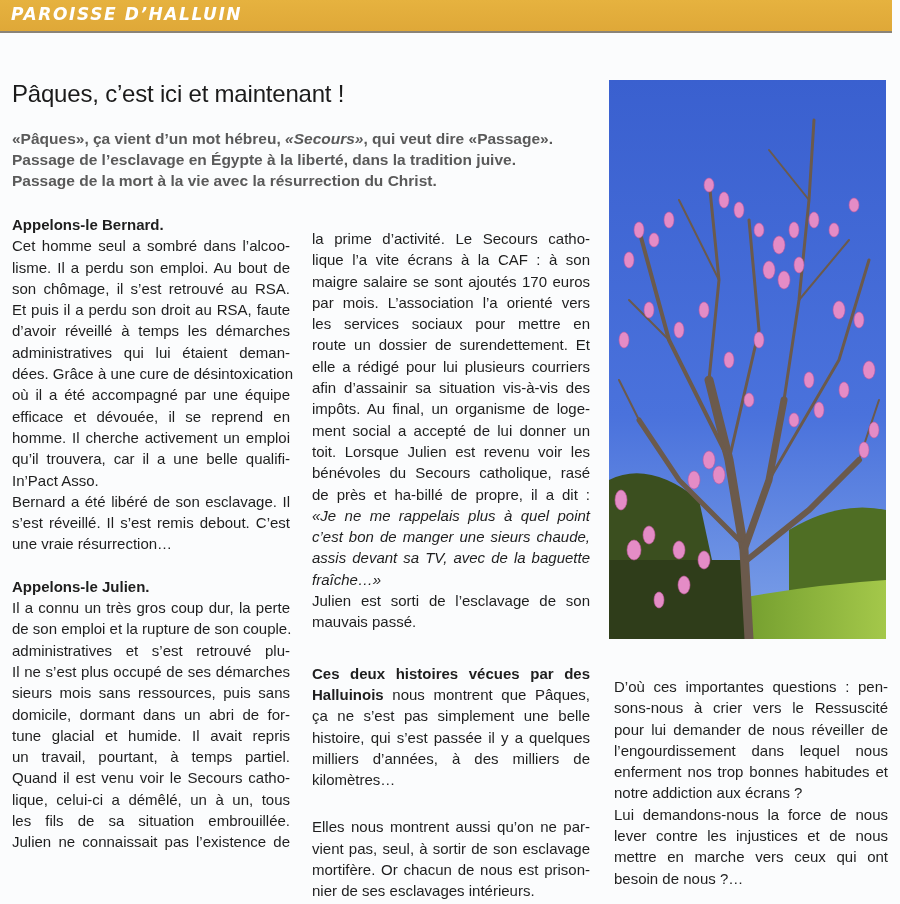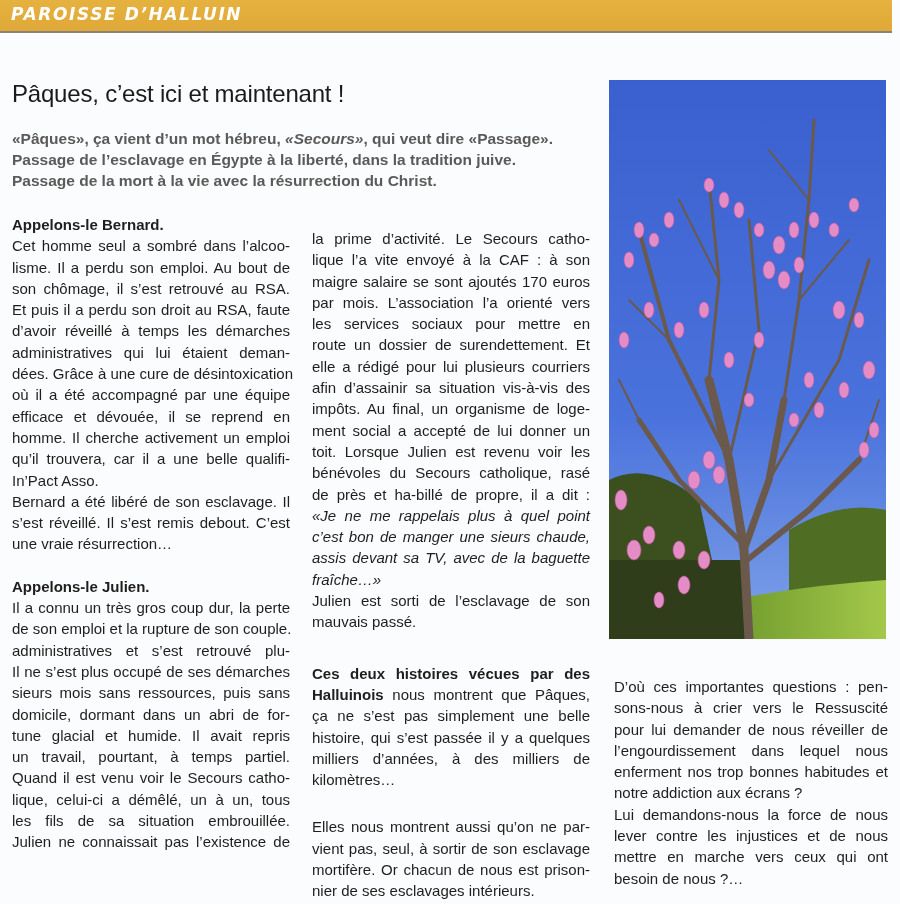--- a/index.html
+++ b/index.html
@@ -105,21 +105,21 @@
     <span class="line">lique, celui-ci a démêlé, un à un, tous</span>
     <span class="line">les fils de sa situation embrouillée.</span>
     <span class="line">Julien ne connaissait pas l’existence de</span>
   </div>
 </div>
 
 <div class="col col2">
   <div class="heading" style="visibility:hidden;height:0;"></div>
   <div>
     <span class="line">la prime d’activité. Le Secours catho-</span>
-    <span class="line">lique l’a vite envoyé à la CAF : à son</span>
+    <span class="line">lique l’a vite écrans à la CAF : à son</span>
     <span class="line">maigre salaire se sont ajoutés 170 euros</span>
     <span class="line">par mois. L’association l’a orienté vers</span>
     <span class="line">les services sociaux pour mettre en</span>
     <span class="line">route un dossier de surendettement. Et</span>
     <span class="line">elle a rédigé pour lui plusieurs courriers</span>
     <span class="line">afin d’assainir sa situation vis-à-vis des</span>
     <span class="line">impôts. Au final, un organisme de loge-</span>
     <span class="line">ment social a accepté de lui donner un</span>
     <span class="line">toit. Lorsque Julien est revenu voir les</span>
     <span class="line">bénévoles du Secours catholique, rasé</span>

